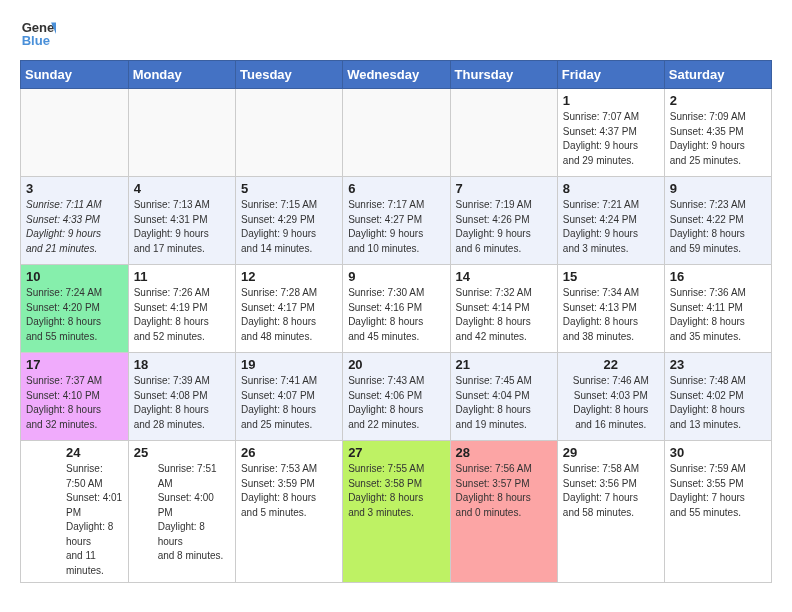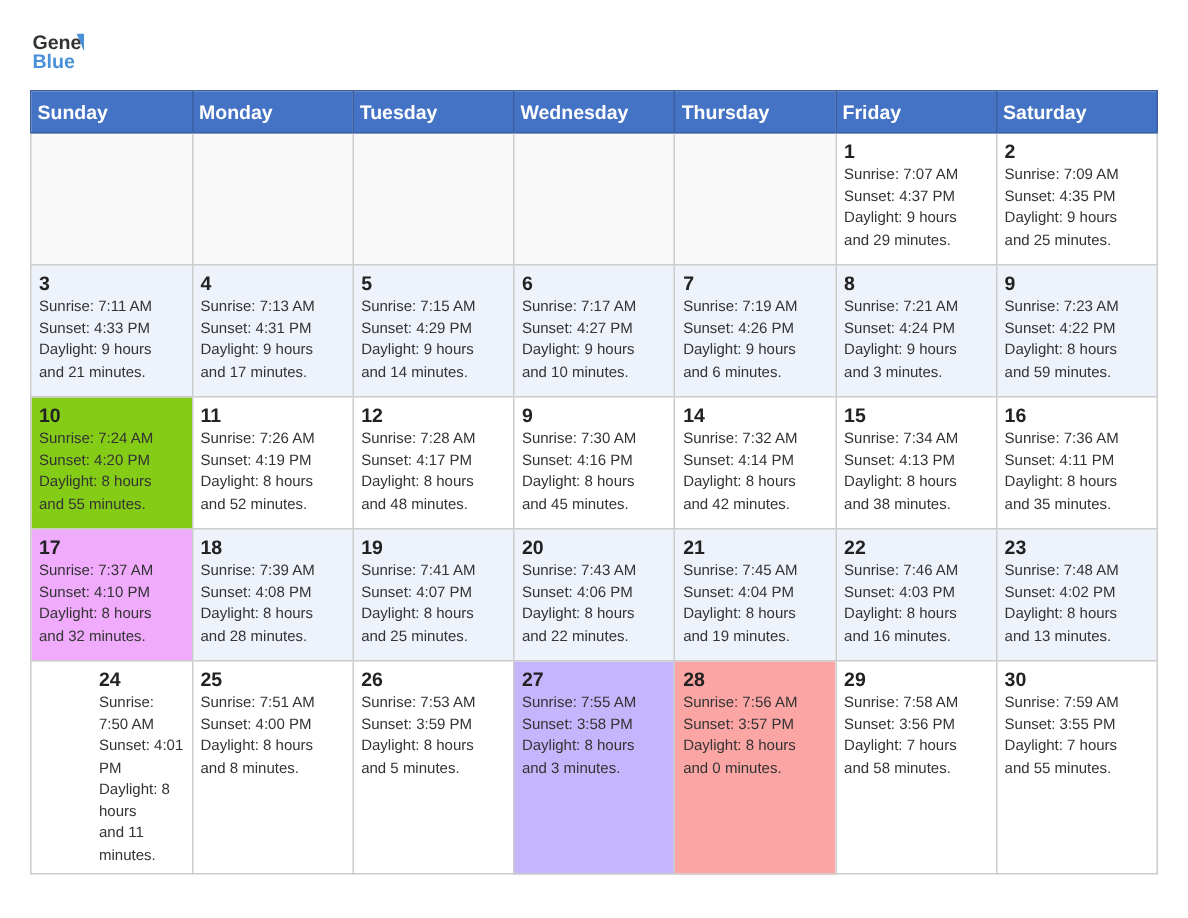--- a/index.html
+++ b/index.html
@@ -129,21 +129,21 @@
           <span class="day-number">2</span>
           <div class="day-info" style="white-space: pre-line;">Sunrise: 7:09 AM
 Sunset: 4:35 PM
 Daylight: 9 hours
 and 25 minutes.</div>
         </td>
       </tr>
       <tr>
         <td style="background: rgb(238, 242, 251);">
           <span class="day-number">3</span>
-          <div class="day-info" style="white-space: pre-line;">Sunrise: 7:11 AM
+          <div class="day-info" style="white-space: pre-line; font-style: italic;">Sunrise: 7:11 AM
 Sunset: 4:33 PM
 Daylight: 9 hours
 and 21 minutes.</div>
         </td>
         <td style="background: rgb(238, 242, 251);">
           <span class="day-number">4</span>
           <div class="day-info" style="white-space: pre-line;">Sunrise: 7:13 AM
 Sunset: 4:31 PM
 Daylight: 9 hours
 and 17 minutes.</div>
@@ -178,21 +178,21 @@
         </td>
         <td style="background: rgb(238, 242, 251);">
           <span class="day-number">9</span>
           <div class="day-info" style="white-space: pre-line;">Sunrise: 7:23 AM
 Sunset: 4:22 PM
 Daylight: 8 hours
 and 59 minutes.</div>
         </td>
       </tr>
       <tr>
-        <td style="background: #84cc16;">
+        <td style="background: #86efac;">
           <span class="day-number">10</span>
           <div class="day-info" style="white-space: pre-line;">Sunrise: 7:24 AM
 Sunset: 4:20 PM
 Daylight: 8 hours
 and 55 minutes.</div>
         </td>
         <td style="background: rgb(255, 255, 255);">
           <span class="day-number">11</span>
           <div class="day-info" style="white-space: pre-line;">Sunrise: 7:26 AM
 Sunset: 4:19 PM
@@ -264,21 +264,21 @@
 Daylight: 8 hours
 and 22 minutes.</div>
         </td>
         <td style="background: rgb(238, 242, 251);">
           <span class="day-number">21</span>
           <div class="day-info" style="white-space: pre-line;">Sunrise: 7:45 AM
 Sunset: 4:04 PM
 Daylight: 8 hours
 and 19 minutes.</div>
         </td>
-        <td style="background: rgb(238, 242, 251);">
+        <td style="background: rgb(238, 242, 251); text-align: center;">
           <span class="day-number">22</span>
           <div class="day-info" style="white-space: pre-line;">Sunrise: 7:46 AM
 Sunset: 4:03 PM
 Daylight: 8 hours
 and 16 minutes.</div>
         </td>
         <td style="background: rgb(238, 242, 251);">
           <span class="day-number">23</span>
           <div class="day-info" style="white-space: pre-line;">Sunrise: 7:48 AM
 Sunset: 4:02 PM
@@ -289,33 +289,33 @@
       <tr>
         <td style="background: rgb(255, 255, 255); padding-left: 45px;">
           <span class="day-number">24</span>
           <div class="day-info" style="white-space: pre-line;">Sunrise: 7:50 AM
 Sunset: 4:01 PM
 Daylight: 8 hours
 and 11 minutes.</div>
         </td>
         <td style="background: rgb(255, 255, 255);">
           <span class="day-number">25</span>
-          <div class="day-info" style="white-space: pre-line;">Sunrise: 7:51 AM
+          <div class="day-info" style="white-space: pre-line; margin-left: 24px;">Sunrise: 7:51 AM
 Sunset: 4:00 PM
 Daylight: 8 hours
 and 8 minutes.</div>
         </td>
         <td style="background: rgb(255, 255, 255);">
           <span class="day-number">26</span>
           <div class="day-info" style="white-space: pre-line;">Sunrise: 7:53 AM
 Sunset: 3:59 PM
 Daylight: 8 hours
 and 5 minutes.</div>
         </td>
-        <td style="background: #c4b5fd;">
+        <td style="background: #bef264;">
           <span class="day-number">27</span>
           <div class="day-info" style="white-space: pre-line;">Sunrise: 7:55 AM
 Sunset: 3:58 PM
 Daylight: 8 hours
 and 3 minutes.</div>
         </td>
         <td style="background: #fca5a5;">
           <span class="day-number">28</span>
           <div class="day-info" style="white-space: pre-line;">Sunrise: 7:56 AM
 Sunset: 3:57 PM

